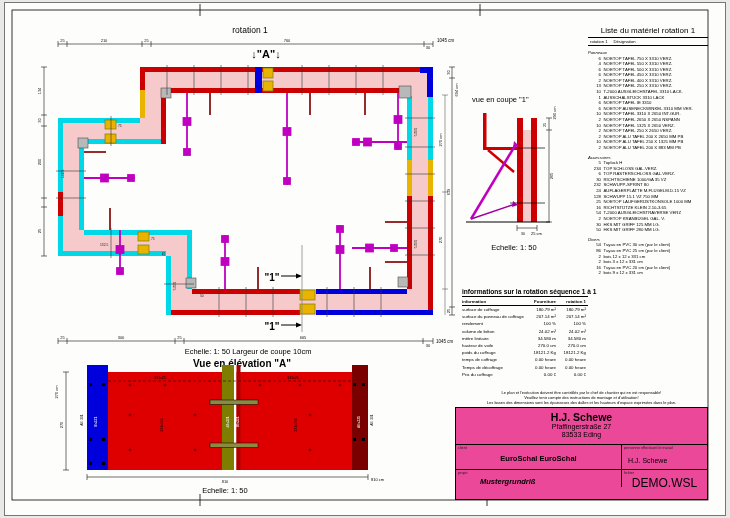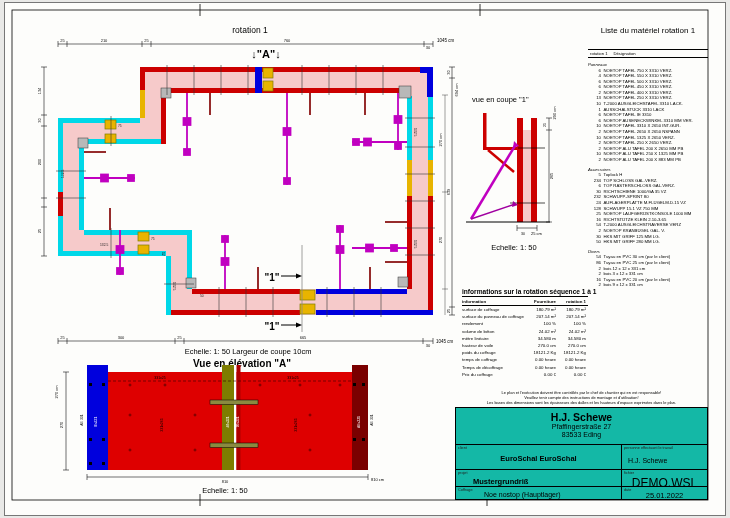--- a/index.html
+++ b/index.html
@@ -15,21 +15,21 @@
   .t75{font-size:7.5px;}
   .t85{font-size:8.5px;}
   .t10b{font-size:10px;font-weight:bold;}
   .t11b{font-size:11px;font-weight:bold;}
   .micro{font-size:3.3px;fill:#222;}
   .microW{font-size:3.4px;fill:#fff;}
   .dimtxt{font-size:4px;fill:#111;}
 
   
   .matlist{position:absolute;left:588px;top:26px;width:120px;}
-  .mat-title{font-size:8px;text-align:center;border-bottom:1px solid #000;padding-bottom:14px;}
+  .mat-title{font-size:8px;text-align:center;border-bottom:1px solid #000;padding-bottom:2px;}
   .mat-head{font-size:4.2px;display:flex;gap:6px;border-bottom:1px solid #000;
             padding:1px 0 1px 2px;margin-bottom:2px;}
   .mat-glabel{font-size:4.2px;font-style:italic;margin-top:4px;line-height:5.5px;}
   .mat-row{display:flex;font-size:4.3px;line-height:5.6px;white-space:nowrap;}
   .mat-qty{width:13px;text-align:right;flex:0 0 13px;}
   .mat-name{padding-left:2.5px;}
 
   
   .infotable{position:absolute;left:462px;top:288px;width:126px;}
   .info-title{font-size:6.6px;font-weight:bold;border-bottom:1px solid #000;padding-bottom:1px;white-space:nowrap;}
@@ -37,32 +37,32 @@
   .info-row{display:flex;font-size:4.4px;line-height:7.2px;}
   .ic0{flex:0 0 62px;}
   .ic1{flex:0 0 32px;text-align:right;}
   .ic2{flex:0 0 30px;text-align:right;}
   .ih0{flex:0 0 62px;}.ih1{flex:0 0 32px;text-align:right;}.ih2{flex:0 0 30px;text-align:right;}
 
   
   .disclaimer{position:absolute;left:455px;top:390px;width:253px;font-size:4px;
               line-height:5px;text-align:center;}
   .tblock{position:absolute;left:455px;top:407px;width:253px;height:93px;
-          border:1px solid #000;background:#14b8a6;box-sizing:border-box;}
+          border:1px solid #000;background:#ec4899;box-sizing:border-box;}
   .tb-company{height:36px;border-bottom:1px solid #000;text-align:center;}
   .tb-cname{font-size:10.5px;font-weight:bold;padding-top:3px;}
   .tb-addr{font-size:7px;line-height:8px;}
   .tb-row{display:flex;border-bottom:1px solid #000;position:relative;box-sizing:border-box;}
   .tb-row:last-child{border-bottom:none;}
   .r1{height:25px;}.r2{height:17px;}.r3{height:13px;}
   .tb-left{flex:0 0 166px;border-right:1px solid #000;position:relative;box-sizing:border-box;}
   .tb-right{flex:1;position:relative;}
   .tb-label{position:absolute;left:2px;top:1px;font-size:3.8px;color:#222;}
   .tb-val-c{font-size:7.5px;font-weight:bold;text-align:center;margin-top:9px;}
-  .tb-val-l{font-size:7.5px;font-weight:bold;margin:7px 0 0 17px;}
+  .tb-val-l{font-size:7.5px;font-weight:bold;margin:7px 0 0 24px;font-style:italic;}
   .tb-val-l3{font-size:7px;margin:4px 0 0 28px;}
   .tb-val-r{font-size:7px;margin:12px 0 0 6px;}
   .tb-val-rc{font-size:12px;text-align:center;margin-top:6px;}
   .tb-val-rc3{font-size:7.5px;text-align:center;margin-top:4px;}
 </style>
 </head>
 <body>
 
 <div class="page"></div>
 
@@ -632,23 +632,13 @@
   <div class="tb-row r2">
     <div class="tb-left">
       <span class="tb-label">projet</span>
       <div class="tb-val-l">Mustergrundriß</div>
     </div>
     <div class="tb-right">
       <span class="tb-label">fichier</span>
       <div class="tb-val-rc">DEMO.WSL</div>
     </div>
   </div>
-  <div class="tb-row r3">
-    <div class="tb-left">
-      <span class="tb-label">Coffrage</span>
-      <div class="tb-val-l3">Noe nostop (Hauptlager)</div>
-    </div>
-    <div class="tb-right">
-      <span class="tb-label">date</span>
-      <div class="tb-val-rc3">25.01.2022</div>
-    </div>
-  </div>
 </div>
 
 </body></html>

